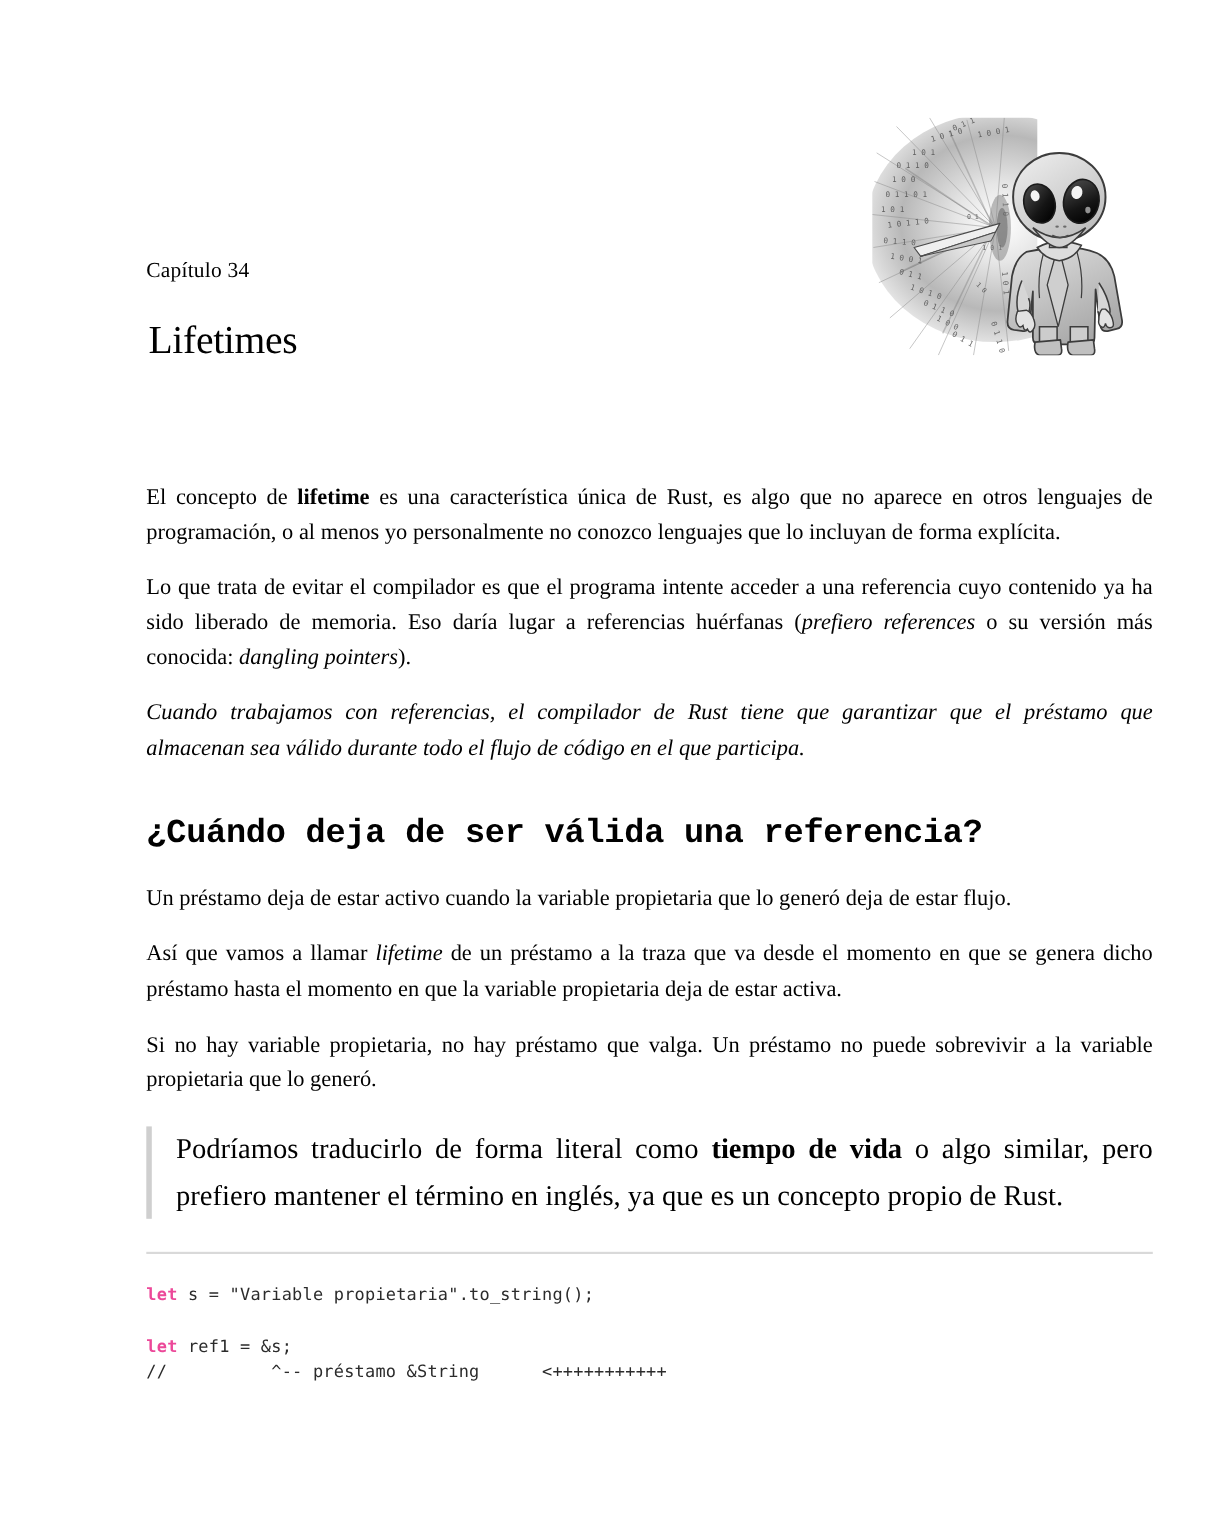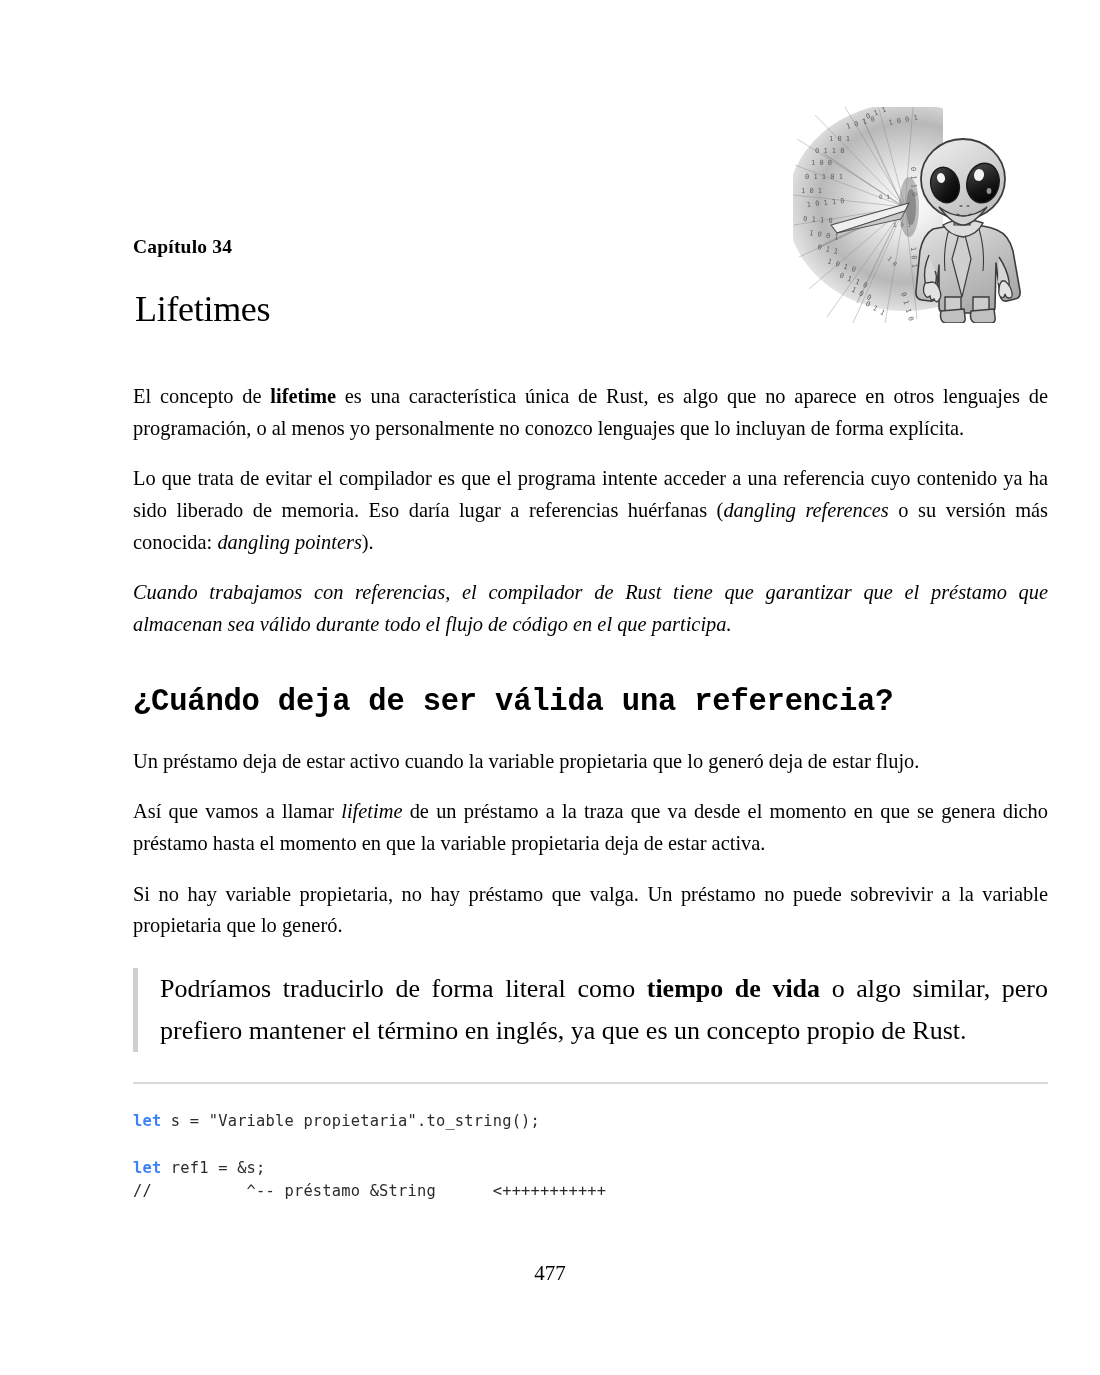--- a/index.html
+++ b/index.html
@@ -30,35 +30,35 @@
   
   .content {
     position: absolute;
     left: 133px;
     top: 236px;
     width: 915px;
   }
 
   .chapter-label {
     font-size: 19.5px;
-    font-weight: bold;
+    font-weight: normal;
     letter-spacing: 0.2px;
     margin: 0 0 34px 0;
     line-height: 1.1;
   }
 
   .chapter-title {
     font-size: 36px;
     font-weight: normal;
     line-height: 1.05;
     margin: 2px;
     letter-spacing: -0.3px;
   }
 
-  .body-start { margin-top: 52px; }
+  .body-start { margin-top: 108px; }
 
   p.body {
     font-size: 20.4px;
     line-height: 1.55;
     text-align: justify;
     margin: 0 0 19px 0;
     hyphens: manual;
   }
   p.body:last-child { margin-bottom: 0; font-style: italic; }
 
@@ -92,21 +92,21 @@
 
   pre.code {
     font-family: "DejaVu Sans Mono", "Liberation Mono", monospace;
     font-size: 15.4px;
     line-height: 1.52;
     color: #2b2b2b;
     margin: 0;
     white-space: pre;
     letter-spacing: 0.2px;
   }
-  pre.code b { font-weight: bold; color: #3b82f6; }
+  pre.code b { font-weight: bold; color: #ec4899; }
 
   .page-number {
     position: absolute;
     left: 0;
     right: 0;
     top: 1263px;
     text-align: center;
     font-size: 21px;
     line-height: 1;
   }
@@ -248,21 +248,21 @@
   <div class="content">
 
     <div class="chapter-label">Capítulo 34</div>
 
     <h1 class="chapter-title">Lifetimes</h1>
 
     <div class="body-start">
 
       <p class="body"><span>El concepto de </span><strong>lifetime</strong><span> es una característica única de Rust, es algo que no aparece en otros lenguajes de programación, o al menos yo personalmente no conozco lenguajes que lo incluyan de forma explícita.</span></p>
 
-      <p class="body"><span>Lo que trata de evitar el compilador es que el programa intente acceder a una referencia cuyo contenido ya ha sido liberado de memoria. Eso daría lugar a referencias huérfanas (</span><i>dangling references</i><span> o su versión más conocida: </span><i>dangling pointers</i><span>).</span></p>
+      <p class="body"><span>Lo que trata de evitar el compilador es que el programa intente acceder a una referencia cuyo contenido ya ha sido liberado de memoria. Eso daría lugar a referencias huérfanas (</span><i>prefiero references</i><span> o su versión más conocida: </span><i>dangling pointers</i><span>).</span></p>
 
       <p class="body">Cuando trabajamos con referencias, el compilador de Rust tiene que garantizar que el préstamo que almacenan sea válido durante todo el flujo de código en el que participa.</p>
     </div>
 
     <h2 class="sec-head">¿Cuándo deja de ser válida una referencia?</h2>
 
     <p class="body">Un préstamo deja de estar activo cuando la variable propietaria que lo generó deja de estar flujo.</p>
 
     <p class="body"><span>Así que vamos a llamar </span><i>lifetime</i><span> de un préstamo a la traza que va desde el momento en que se genera dicho préstamo hasta el momento en que la variable propietaria deja de estar activa.</span></p>
 
@@ -276,15 +276,14 @@
 
     <hr class="rule">
 
     <pre class="code"><b>let</b><span> s = "Variable propietaria".to_string();</span>
 
 <b>let</b><span> ref1 = &amp;s;</span>
 <span>//          ^-- préstamo &amp;String      &lt;+++++++++++</span></pre>
 
   </div>
 
-  <div class="page-number">477</div>
 
 </div>
 
 </body></html>

